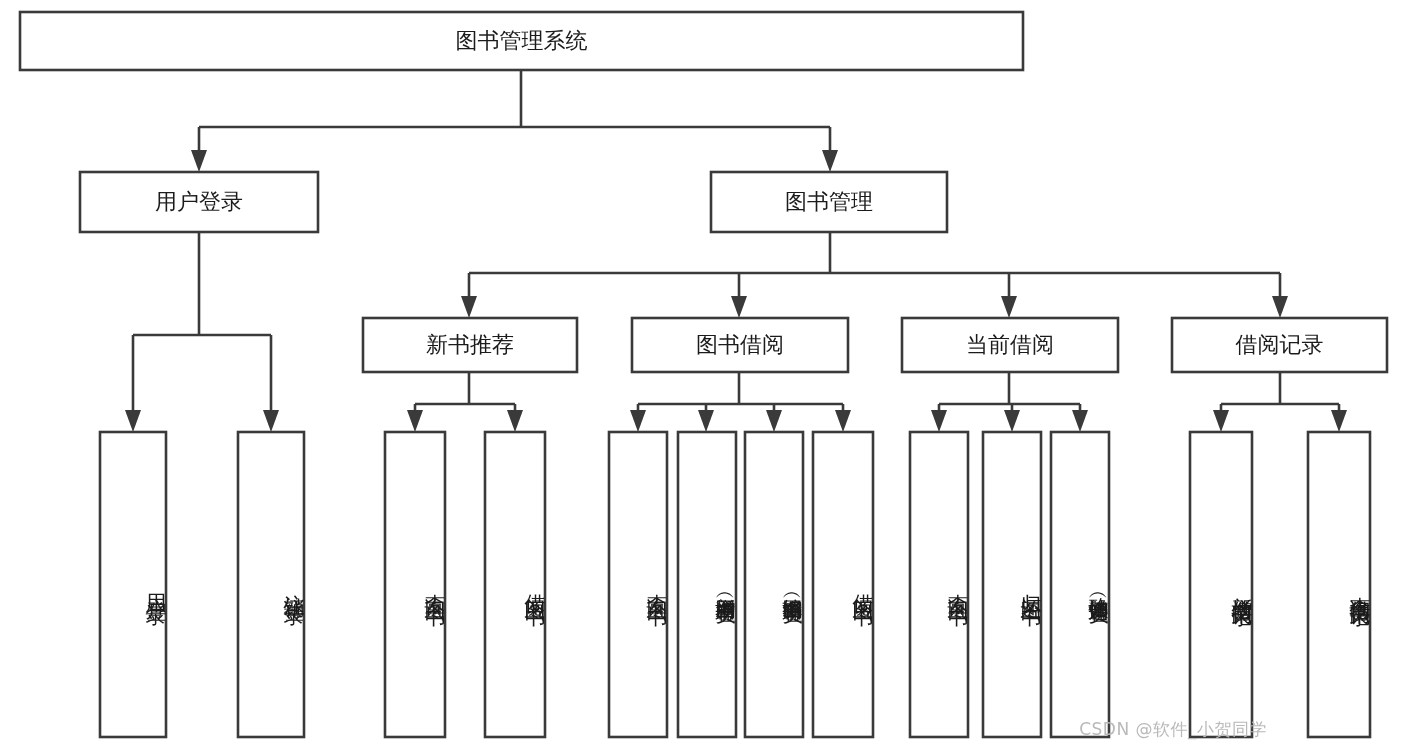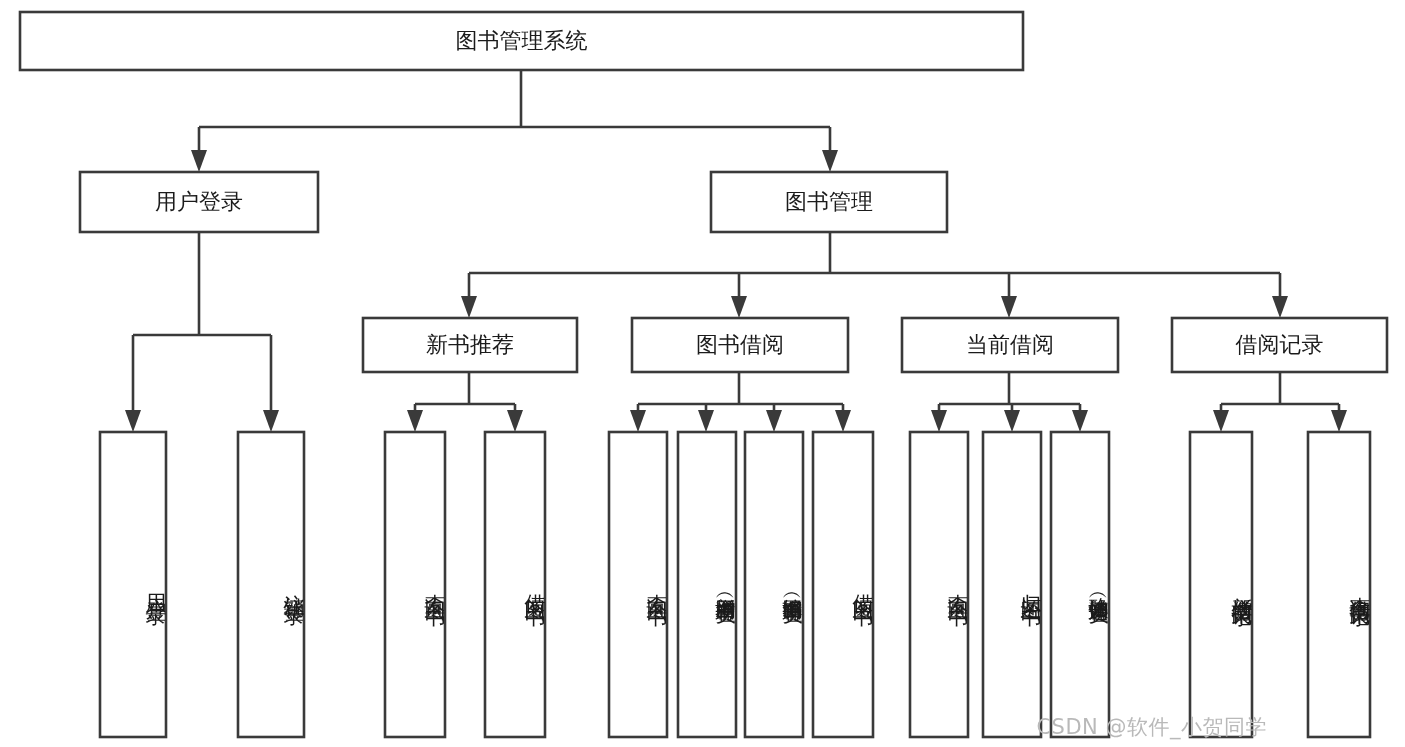--- a/index.html
+++ b/index.html
@@ -62,21 +62,21 @@
     color: #1b1b1b;
     white-space: nowrap;
     text-align: center;
     pointer-events: none;
   }
   #watermark {
     position: absolute;
     right: 8px;
     bottom: 6px;
     font-family: "DejaVu Sans", "Liberation Sans", sans-serif;
-    font-size: 21px;
+    font-size: 17px;
     color: #b9b9b9;
     letter-spacing: 0.5px;
     white-space: nowrap;
   }
 </style>
 </head>
 <body>
 
 <div id="diagram-root">
 

